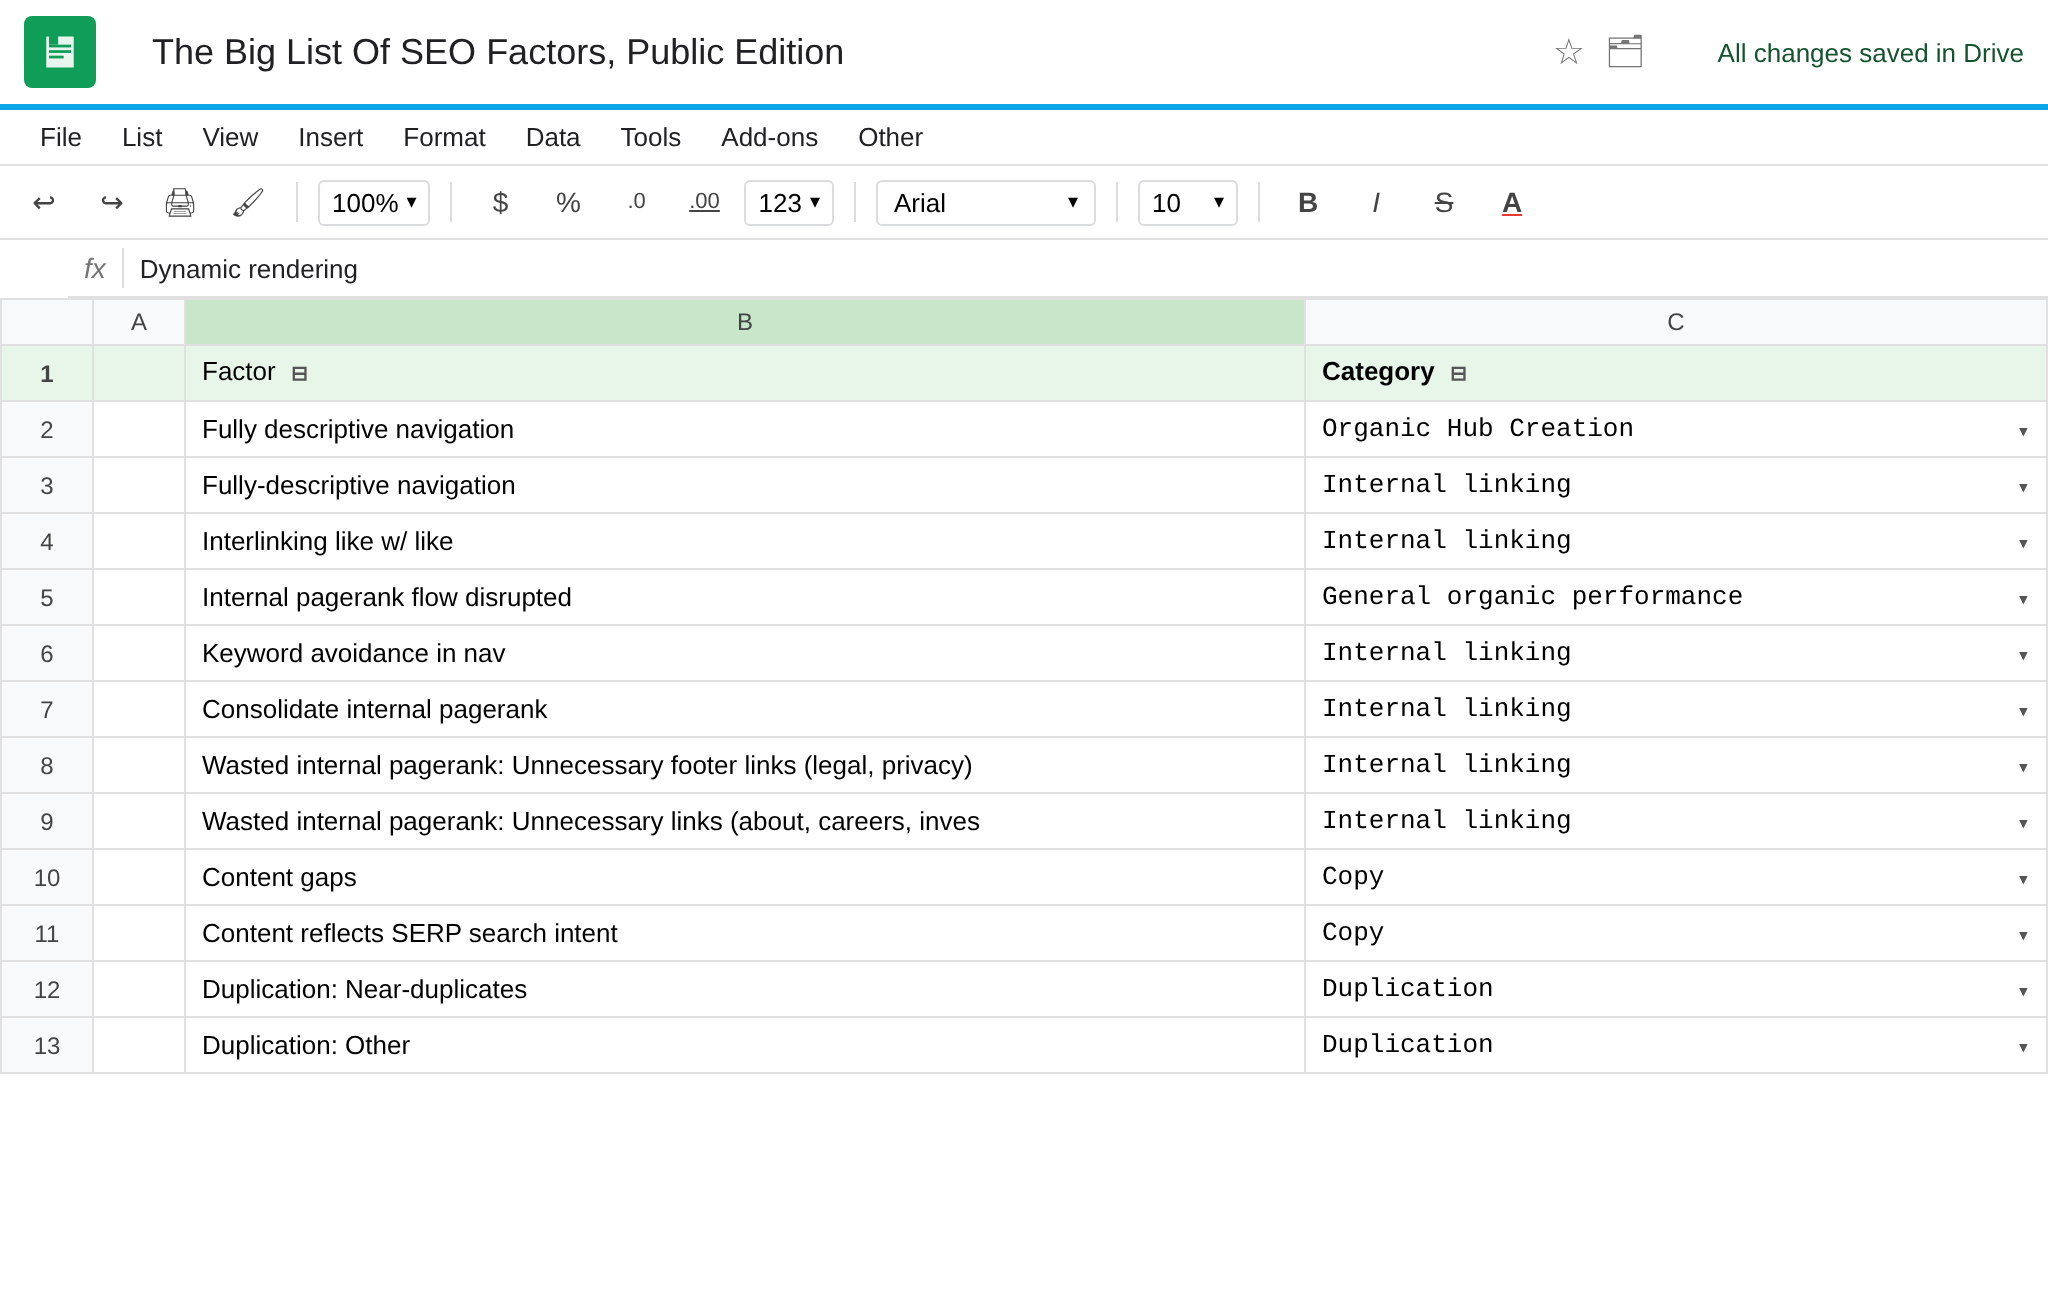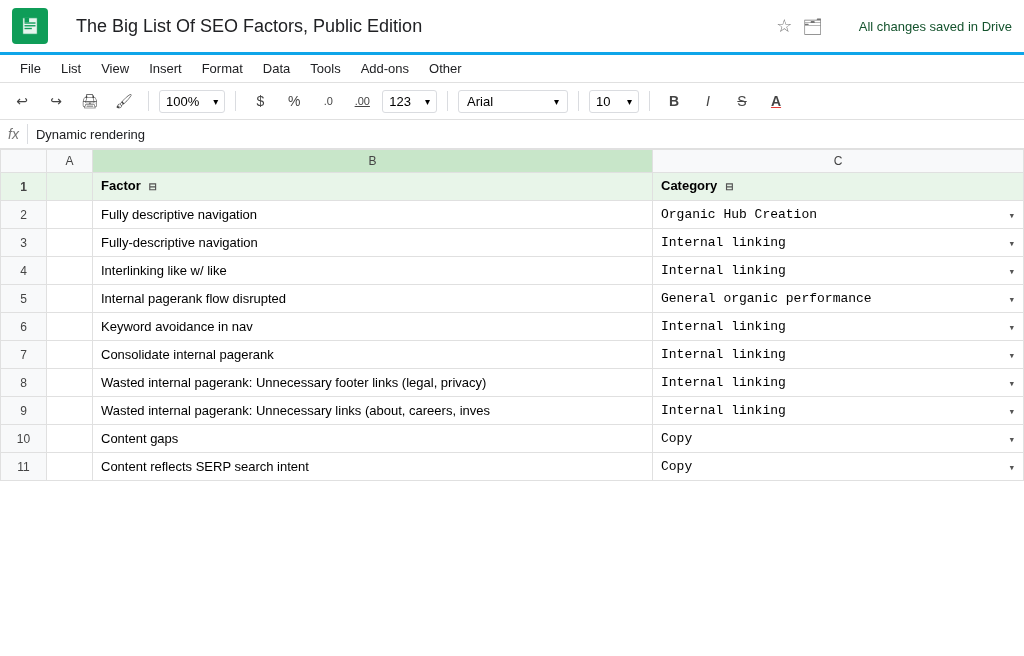--- a/index.html
+++ b/index.html
@@ -70,21 +70,21 @@
       display: flex; align-items: center; justify-content: center;
       border-radius: 3px;
       cursor: pointer;
       color: #444;
       font-size: 14px;
       border: none;
       background: none;
     }
     .toolbar-separator { width: 1px; height: 20px; background: #dadce0; margin: 0 4px; }
     .toolbar-dropdown {
-      display: flex; align-items: center; gap: 14px;
+      display: flex; align-items: center; gap: 4px;
       border: 1px solid #dadce0;
       border-radius: 3px;
       padding: 3px 6px;
       font-size: 13px;
       cursor: pointer;
     }
     .font-selector {
       display: flex; align-items: center; gap: 4px;
       border: 1px solid #dadce0;
       border-radius: 3px;
@@ -106,20 +106,21 @@
     .underline-container { display: flex; flex-direction: column; align-items: center; }
     .color-a { font-size: 14px; font-weight: bold; text-decoration: underline; text-decoration-color: #e53935; }
 
     
     .formula-bar {
       display: flex;
       align-items: center;
       border-bottom: 1px solid #e0e0e0;
       padding: 4px 8px;
       gap: 8px;
+      margin-left: 34px;
     }
     .fx-label {
       color: #757575;
       font-style: italic;
       font-size: 14px;
     }
     .formula-separator { width: 1px; height: 20px; background: #dadce0; }
     .formula-content { font-size: 13px; color: #202124; }
     table {
       border-collapse: collapse;
@@ -301,21 +302,21 @@
         <th class="row-num-header"></th>
         <th style="width:46px; background:#f8f9fa;">A</th>
         <th class="col-b-header">B</th>
         <th class="col-c-header">C</th>
       </tr>
     </thead>
     <tbody id="table-body">
     <tr class="header-row-1">
           <td class="row-num">1</td>
           <td style="width: 46px;"></td>
-          <td class="factor-cell" style="background: rgb(232, 245, 233);"><span style="font-weight: bold;">Factor</span><span class="filter-icon">⊟</span></td>
+          <td class="factor-cell" style="background: rgb(232, 245, 233);"><span style="font-weight: normal;">Factor</span><span class="filter-icon">⊟</span></td>
           <td class="category-cell" style="background: rgb(232, 245, 233);"><span style="font-weight: bold;">Category</span><span class="filter-icon">⊟</span></td>
         </tr>
         <tr>
           <td class="row-num">2</td>
           <td style="width: 46px;"></td>
           <td class="factor-cell">Fully descriptive navigation</td>
           <td class="category-cell">
             <div class="category-content">
               <span>Organic Hub Creation</span>
               <span class="dropdown-arrow">▾</span>
@@ -410,19 +411,41 @@
             </div>
           </td>
         </tr>
         <tr>
           <td class="row-num">11</td>
           <td style="width: 46px;"></td>
           <td class="factor-cell">Content reflects SERP search intent</td>
           <td class="category-cell">
             <div class="category-content">
               <span>Copy</span>
+              <span class="dropdown-arrow">▾</span>
+            </div>
+          </td>
+        </tr>
+        <tr>
+          <td class="row-num">12</td>
+          <td style="width: 46px;"></td>
+          <td class="factor-cell">Duplication: Near-duplicates</td>
+          <td class="category-cell">
+            <div class="category-content">
+              <span>Duplication</span>
+              <span class="dropdown-arrow">▾</span>
+            </div>
+          </td>
+        </tr>
+        <tr>
+          <td class="row-num">13</td>
+          <td style="width: 46px;"></td>
+          <td class="factor-cell">Duplication: Other</td>
+          <td class="category-cell">
+            <div class="category-content">
+              <span>Duplication</span>
               <span class="dropdown-arrow">▾</span>
             </div>
           </td>
         </tr>
       </tbody>
   </table>
 </div>
 
 </body></html>

